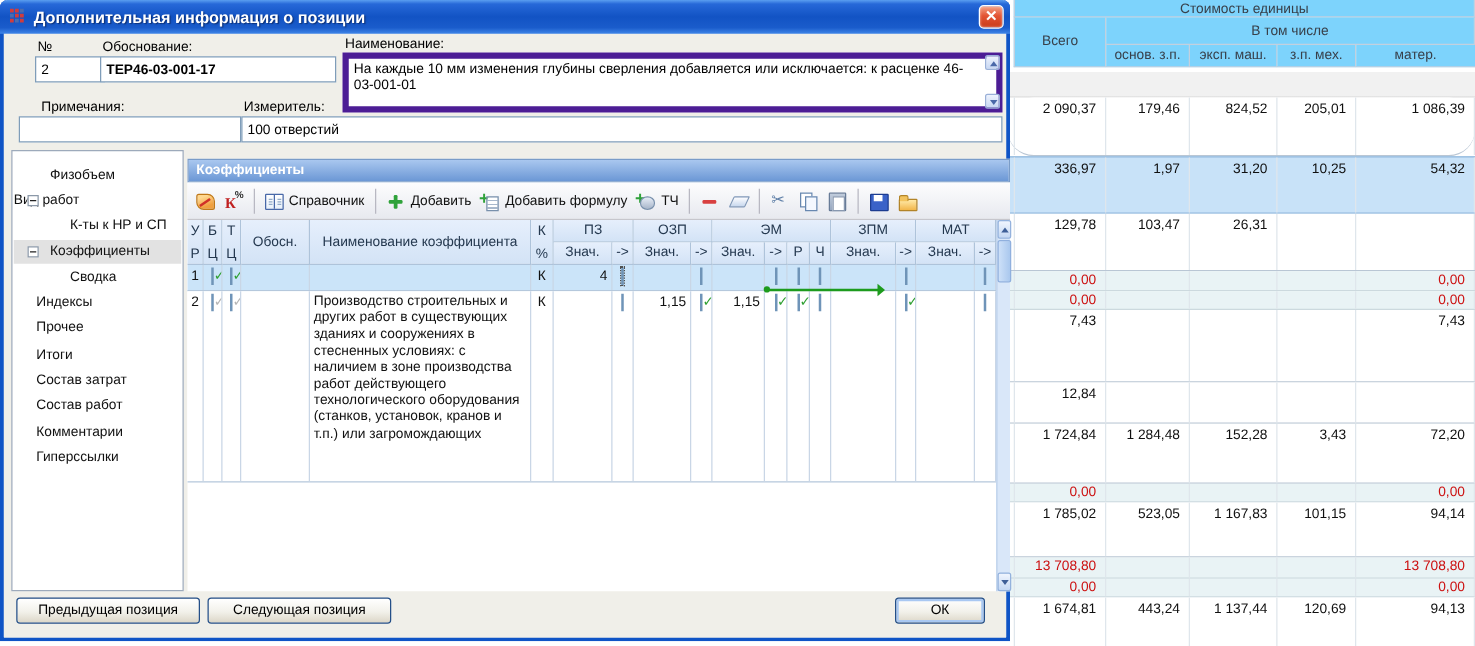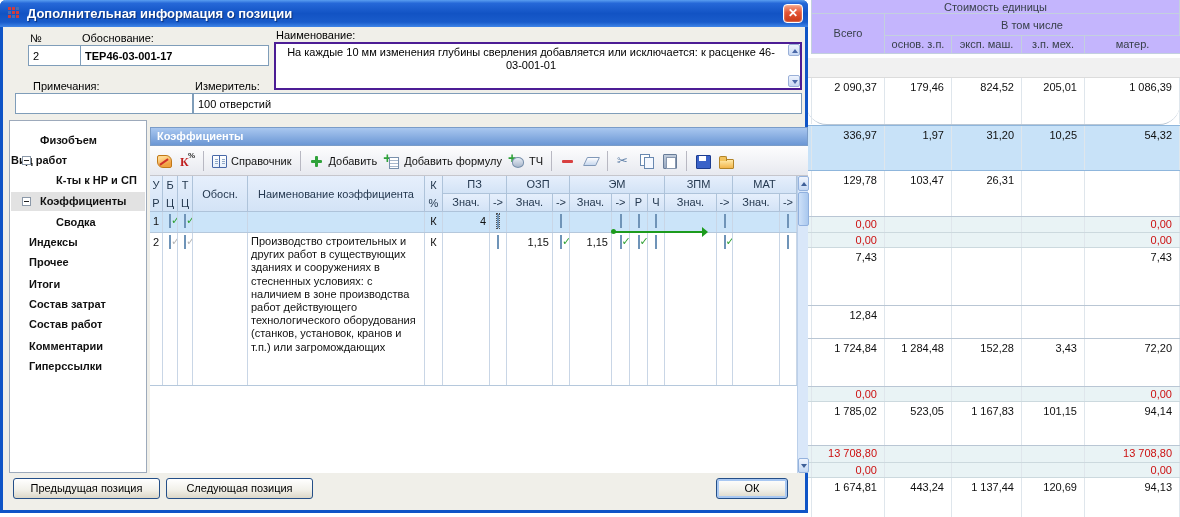--- a/index.html
+++ b/index.html
@@ -1,21 +1,21 @@
 <!DOCTYPE html>
 <html><head>
 <meta charset="utf-8">
 <style>
   * { margin:0; padding:0; box-sizing:border-box; }
   body { font-family:"Liberation Sans", sans-serif; background:#fff; }
   .screen { position:relative; width:1180px; height:517px; background:#fff; overflow:hidden; font-size:11px; color:#111; }
 
   
   .bg-panel { position:absolute; left:806px; top:0; width:374px; height:517px; background:#fff; }
-  .bg-h { position:absolute; background:#c4b5fd; color:#38404a; text-align:center; border-bottom:1px solid #c3d0de; border-right:1px solid #c3d0de; overflow:hidden; }
+  .bg-h { position:absolute; background:#7dd3fc; color:#38404a; text-align:center; border-bottom:1px solid #c3d0de; border-right:1px solid #c3d0de; overflow:hidden; }
   .bg-title { left:5px; top:0; width:369px; height:14px; line-height:14px; border-left:1px solid #c3d0de; }
   .bg-total { left:5px; top:14px; width:74px; height:40px; line-height:38px; border-left:1px solid #c3d0de; }
   .bg-incl  { left:79px; top:14px; width:295px; height:22px; line-height:22px; }
   .bg-sub   { top:36px; height:18px; line-height:17px; }
   .bg-band { position:absolute; left:0; top:54px; width:374px; height:24px; background:linear-gradient(#ffffff 0 4px,#f1f1f1 4px 100%); border-bottom:1px solid #dcdcdc; }
   .bg-rows { position:absolute; left:0; top:78px; width:374px; }
   .bg-row { display:flex; width:374px; border-bottom:1px solid #b9c6d4; background:#fff; }
   .bg-row.zero { background:#e9f3f5; border-bottom:1px solid #ccd9de; }
   .bg-row.selected { background:#c8e2f8; border-top:1px solid #8fb6dc; border-bottom:1px solid #8fb6dc; }
   .bg-cell { text-align:right; padding:3px 7px 0 0; border-right:1px solid #dfe6ec; overflow:hidden; white-space:nowrap; color:#101010; }
@@ -32,30 +32,30 @@
   .titlebar .app-icon { position:absolute; left:7px; top:6px; width:14px; height:14px; }
   .app-icon i { position:absolute; left:1px; top:1px; width:3px; height:3px; background:#d23c3c;
     box-shadow:4px 0 #d23c3c,8px 0 #4a6cb0,0 4px #4a6cb0,4px 4px #d23c3c,8px 4px #d23c3c,0 8px #d23c3c,4px 8px #4a6cb0,8px 8px #d23c3c; }
   .titlebar .t-text { position:absolute; left:27px; top:0; text-shadow:1px 1px 1px #0c2f74; white-space:nowrap; }
   .btn-close { position:absolute; right:5px; top:4px; width:20px; height:19px; border:1px solid #fff; border-radius:4px;
     background:linear-gradient(#f4a386,#e35434 45%,#c93a17); color:#fff; font:bold 12px/17px "Liberation Sans",sans-serif;
     text-align:center; box-shadow:inset 0 0 2px #ffd0c0; }
 
   .lbl { position:absolute; color:#000; }
   .inp { position:absolute; background:#fff; border:1px solid #7f9db9; font:11px "Liberation Sans",sans-serif; padding:2px 4px; color:#000; }
-  .memo { position:absolute; background:#fff; border:2px solid #4c1d95; font:11px/13px "Liberation Sans",sans-serif;
-          padding:2px 18px 2px 4px; color:#000; overflow:hidden;text-align:center; }
+  .memo { position:absolute; background:#fff; border:5px solid #4c1d95; font:11px/13px "Liberation Sans",sans-serif;
+          padding:2px 18px 2px 4px; color:#000; overflow:hidden; }
   .mini-btn { position:absolute; right:1px; width:12px; height:12px; background:linear-gradient(#eef3fd,#c7d7f3); border:1px solid #9ab0d8; border-radius:2px; }
   .mini-btn::after { content:""; position:absolute; left:3px; }
   .mini-up::after { top:4px; border-left:3px solid transparent; border-right:3px solid transparent; border-bottom:4px solid #4a68a8; }
   .mini-dn::after { top:4px; border-left:3px solid transparent; border-right:3px solid transparent; border-top:4px solid #4a68a8; }
 
   
   .sidebar { position:absolute; left:6px; top:120px; width:138px; height:353px; background:#fff; border:1px solid #9daabb; overflow:hidden; }
-  .sb-item { position:absolute; left:1px; right:1px; height:19px; line-height:19px; cursor:default;font-weight:bold; }
+  .sb-item { position:absolute; left:1px; right:1px; height:19px; line-height:19px; cursor:default; }
   .sb-item.sel { background:#e2e2e2; }
   .sb-label { display:block; }
   .treebox { position:absolute; left:11px; top:5px; width:9px; height:9px; border:1px solid #8b98a8; background:#fff; }
   .treebox::after { content:""; position:absolute; left:1px; top:3px; width:5px; height:1px; background:#222; }
 
   
   .panel { position:absolute; left:147px; top:127px; width:658px; height:346px; background:#fff; }
   .panel-hdr { position:absolute; left:0; top:0; width:658px; height:19px;
     background:linear-gradient(#a9c7ef,#6b97d5); border:1px solid #7a9cc8; color:#fff; font-weight:bold; line-height:17px; padding-left:6px; }
   .toolbar { position:absolute; left:0; top:19px; width:658px; height:30px; display:flex; align-items:center; gap:1px; padding:0 4px;

